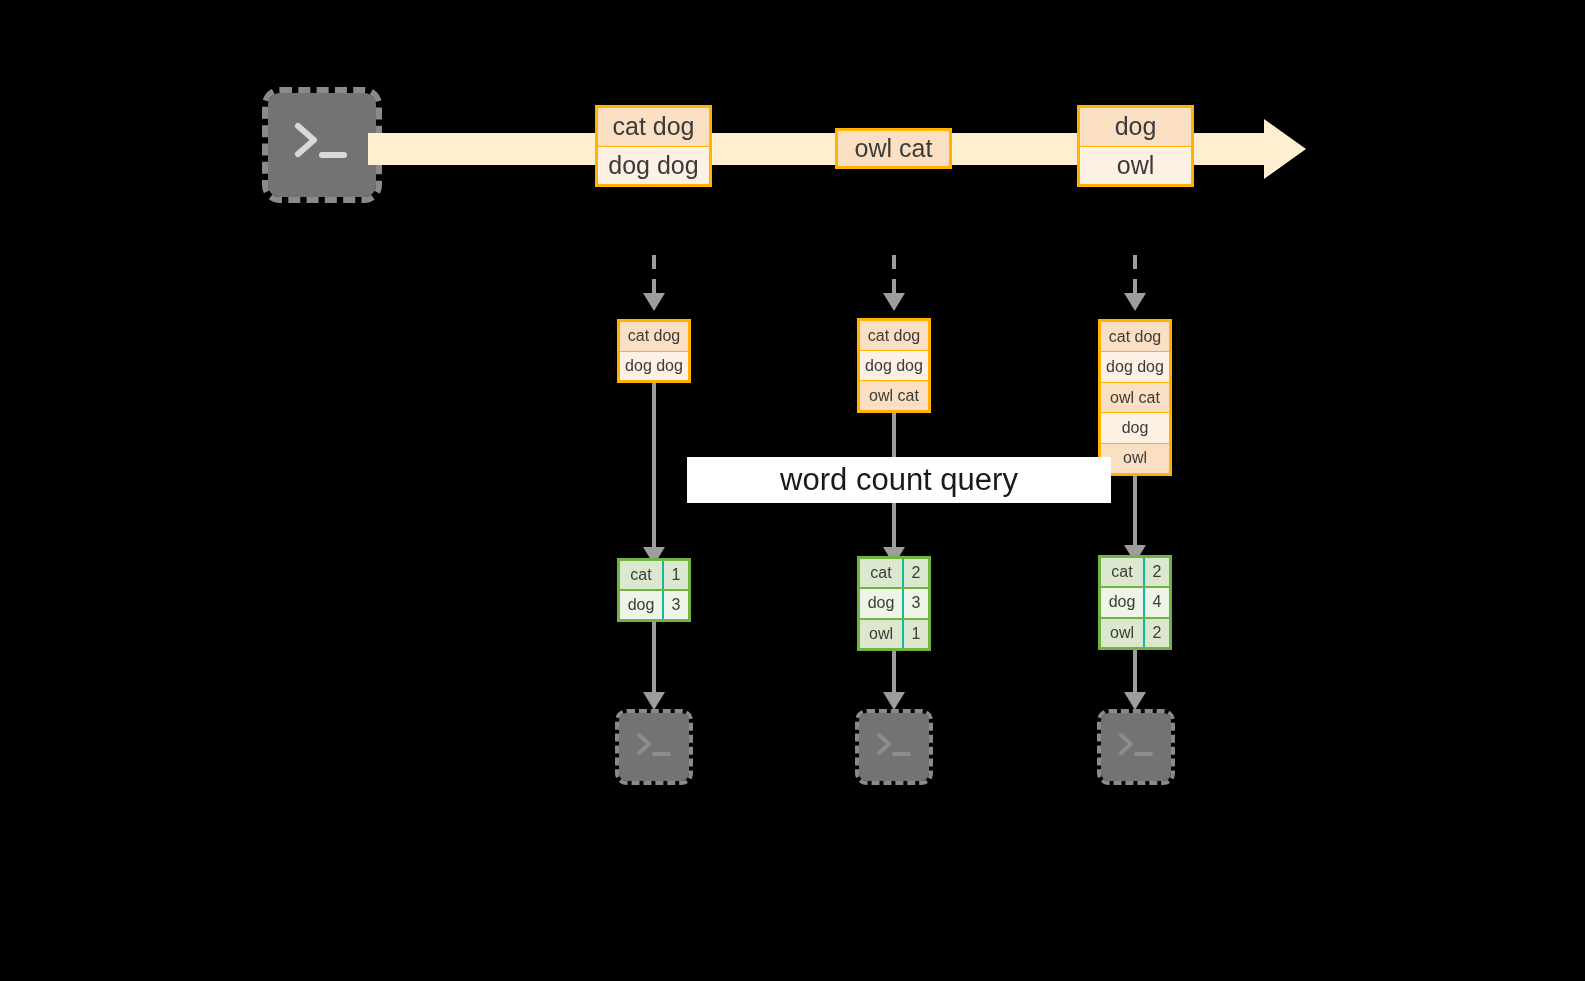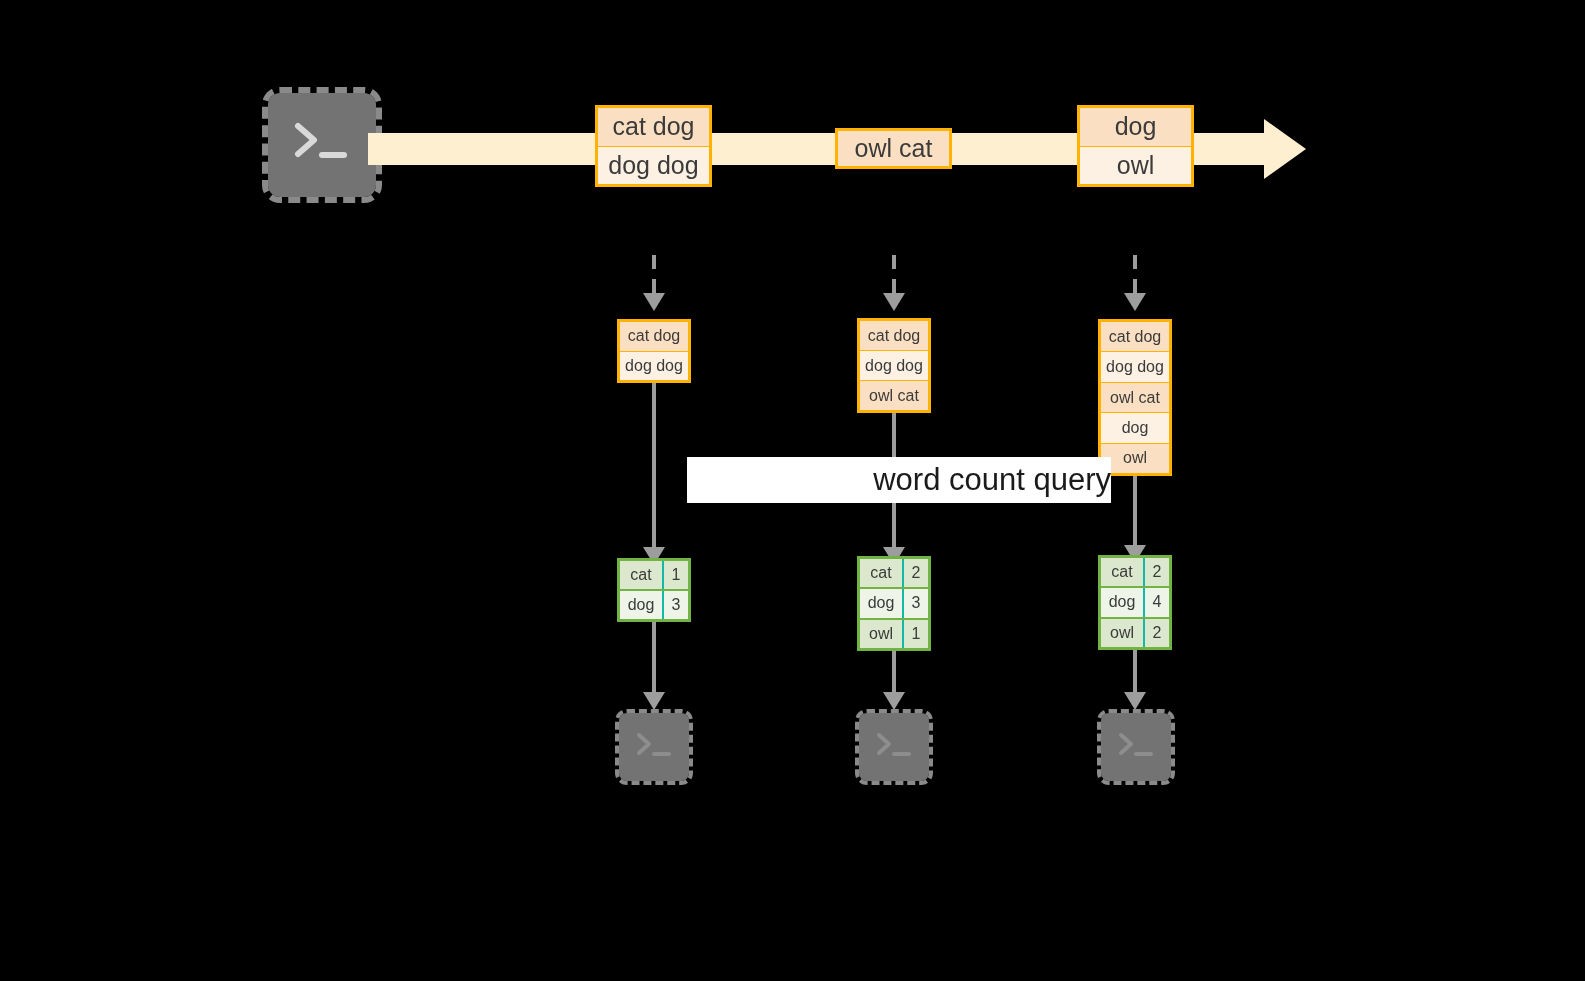--- a/index.html
+++ b/index.html
@@ -112,21 +112,21 @@
     border-right: 11px solid transparent;
     border-top: 18px solid #9d9d9d;
   }
 
   
   .banner {
     position: absolute;
     background: #FFFFFF;
     display: flex;
     align-items: center;
-    justify-content: flex-end;
+    justify-content: center;
     color: #1a1a1a;
     font-size: 31px;
     white-space: nowrap;
   }
 </style>
 </head>
 <body>
 
 <div id="canvas">
 

